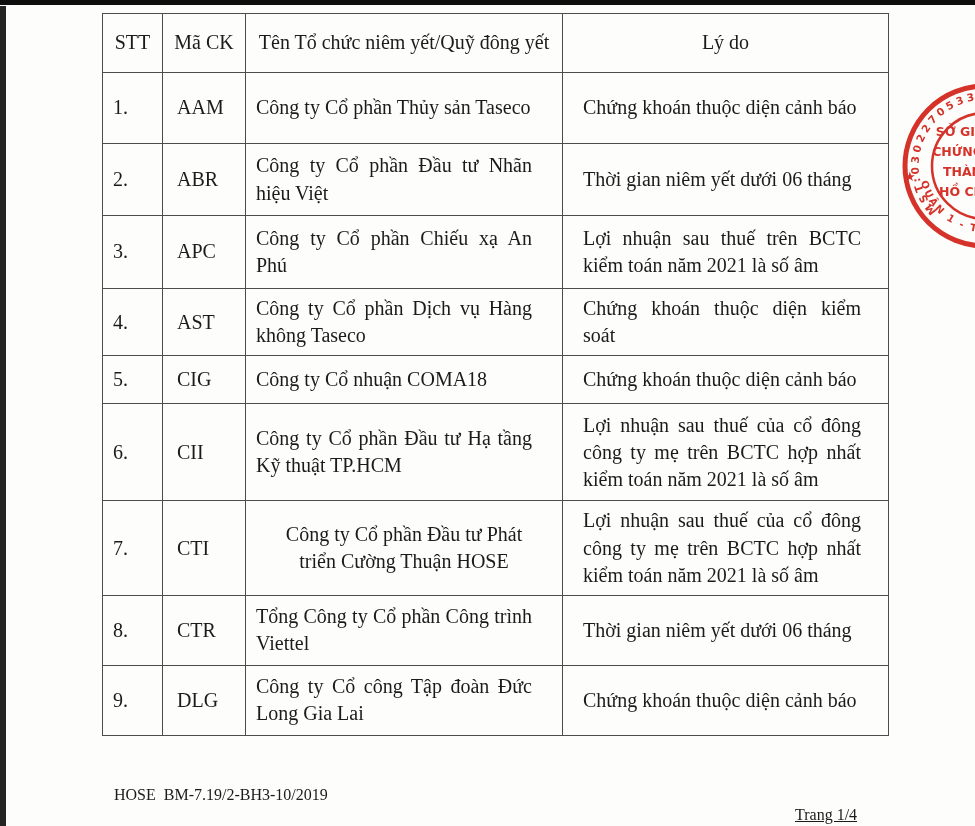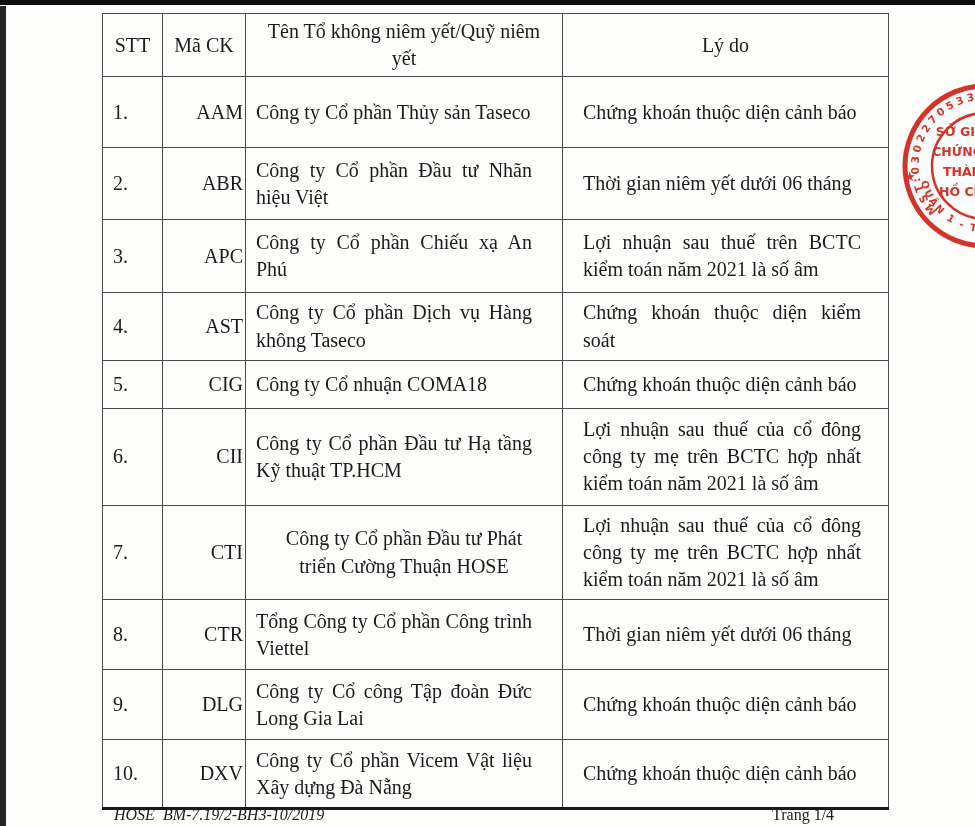--- a/index.html
+++ b/index.html
@@ -45,37 +45,37 @@
   tbody tr:nth-child(4){height:65px;}
   tbody tr:nth-child(5){height:48px;}
   tbody tr:nth-child(6){height:97px;}
   tbody tr:nth-child(7){height:94px;}
   tbody tr:nth-child(8){height:70px;}
   tbody tr:nth-child(9){height:70px;}
   tbody tr:nth-child(10){height:69px;}
   tbody tr:nth-child(10) td{border-bottom:3px solid #17171f;}
 
   td.c-stt{text-align:left;padding:4px 4px 4px 10px;}
-  td.c-code{text-align:right;padding:4px 2px;}
+  td.c-code{text-align:left;padding:4px 14px;}
   td.c-name{
     text-align:justify;
     padding:6px 30px 6px 10px;
   }
   td.c-name.center{
     text-align:center;
     padding:6px 26px;
   }
   td.c-reason{
     text-align:justify;
     padding:6px 27px 6px 20px;
   }
 
   
-  .footer-left{position:absolute;left:114px;top:806px;font-size:16px;word-spacing:4px;font-style:italic;}
-  .footer-right{position:absolute;left:772px;top:806px;font-size:16px;}
+  .footer-left{position:absolute;left:114px;top:786px;font-size:16px;word-spacing:4px;}
+  .footer-right{position:absolute;left:795px;top:806px;font-size:16px;text-decoration:underline;}
 
   
   .stamp{position:absolute;left:899px;top:80px;width:172px;height:172px;}
   .stamp text{
     font-family:"DejaVu Sans","Liberation Sans",sans-serif;
     font-weight:bold;
     fill:#d5332a;
   }
 </style>
 </head>
@@ -88,21 +88,21 @@
   <colgroup>
     <col style="width:60px">
       <col style="width:83px">
       <col style="width:317px">
       <col style="width:326px">
   </colgroup>
   <thead>
     <tr>
       <th>STT</th>
       <th>Mã CK</th>
-      <th>Tên Tổ không niêm yết/Quỹ niêm yết</th>
+      <th>Tên Tổ chức niêm yết/Quỹ đông yết</th>
       <th>Lý do</th>
     </tr>
   </thead>
   <tbody>
     <tr>
       <td class="c-stt">1.</td>
       <td class="c-code">AAM</td>
       <td class="c-name">Công ty Cổ phần Thủy sản Taseco</td>
       <td class="c-reason">Chứng khoán thuộc diện cảnh báo</td>
     </tr>
@@ -147,26 +147,20 @@
       <td class="c-code">CTR</td>
       <td class="c-name">Tổng Công ty Cổ phần Công trình Viettel</td>
       <td class="c-reason">Thời gian niêm yết dưới 06 tháng</td>
     </tr>
     <tr>
       <td class="c-stt">9.</td>
       <td class="c-code">DLG</td>
       <td class="c-name">Công ty Cổ công Tập đoàn Đức Long Gia Lai</td>
       <td class="c-reason">Chứng khoán thuộc diện cảnh báo</td>
     </tr>
-    <tr>
-      <td class="c-stt">10.</td>
-      <td class="c-code">DXV</td>
-      <td class="c-name">Công ty Cổ phần Vicem Vật liệu Xây dựng Đà Nẵng</td>
-      <td class="c-reason">Chứng khoán thuộc diện cảnh báo</td>
-    </tr>
   </tbody>
 </table>
 
 <div class="footer-left">HOSE BM-7.19/2-BH3-10/2019</div>
 <div class="footer-right">Trang 1/4</div>
 
 <svg class="stamp" viewBox="0 0 172 172" width="172" height="172">
   <defs>
     <path id="arcTop" d="M 39.3,132.7 A 66,66 0 0 1 119,28.8" fill="none"></path>
     <path id="arcBot" d="M 21.4,99.7 A 66,66 0 0 0 149.8,103.1" fill="none"></path>

